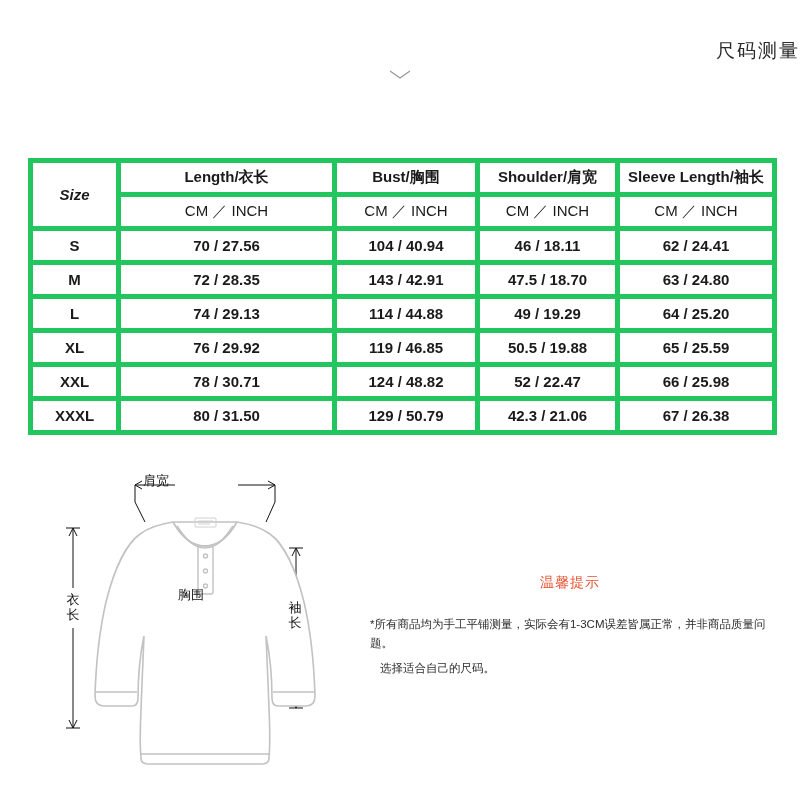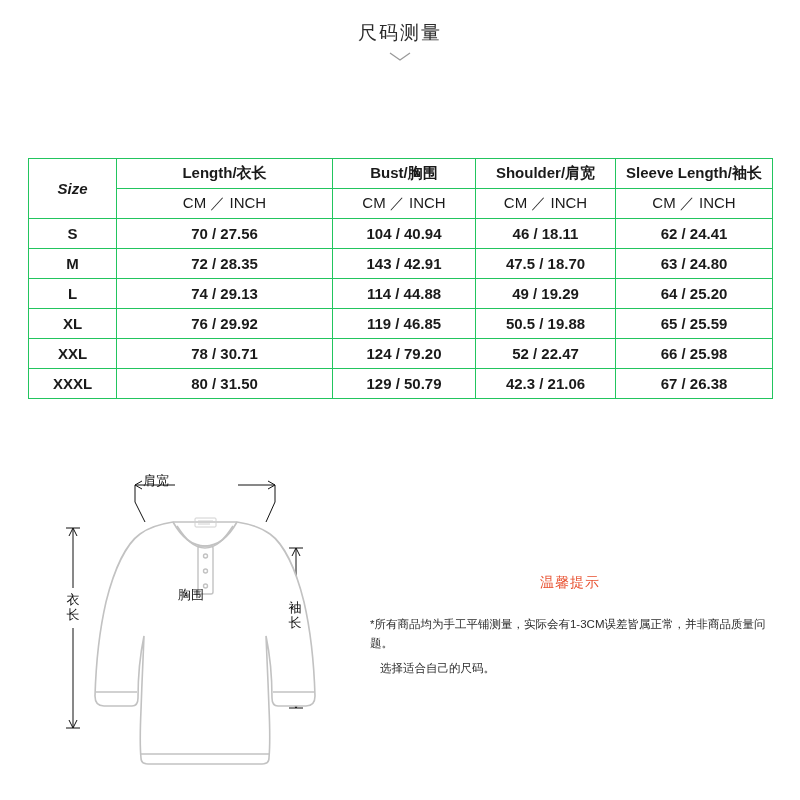--- a/index.html
+++ b/index.html
@@ -11,22 +11,22 @@
     width: 800px;
     height: 800px;
     font-family: "Liberation Sans", sans-serif;
     color: #1a1a1a;
     position: relative;
     overflow: hidden;
   }
 
   
   .title-block {
-    text-align: center;
-    padding-top: 20px;
+    text-align: right;
+    padding-top: 38px;
   }
   .title-text {
     font-size: 19px;
     letter-spacing: 2px;
     color: #2b2b2b;
   }
   .title-caret {
     margin-top: 6px;
     display: flex;
     justify-content: center;
@@ -39,21 +39,21 @@
     left: 28px;
     top: 158px;
     width: 744px;
   }
   table.size-table {
     border-collapse: collapse;
     width: 100%;
     table-layout: fixed;
   }
   table.size-table td {
-    border: 1px solid #22c55e;
+    border: 5px solid #22c55e;
     text-align: center;
     vertical-align: middle;
     font-size: 15px;
     height: 29px;
     padding: 0;
   }
   .col-size { width: 88px; }
   .col-len  { width: 216px; }
   .col-bust { width: 143px; }
   .col-sho  { width: 140px; }
@@ -200,21 +200,21 @@
       <tr class="row-data">
         <td class="size-name">XL</td>
         <td class="val-cell">76 / 29.92</td>
         <td class="val-cell">119 / 46.85</td>
         <td class="val-cell">50.5 / 19.88</td>
         <td class="val-cell">65 / 25.59</td>
       </tr>
       <tr class="row-data">
         <td class="size-name">XXL</td>
         <td class="val-cell">78 / 30.71</td>
-        <td class="val-cell">124 / 79.20</td>
+        <td class="val-cell">124 / 48.82</td>
         <td class="val-cell">52 / 22.47</td>
         <td class="val-cell">66 / 25.98</td>
       </tr>
       <tr class="row-data">
         <td class="size-name">XXXL</td>
         <td class="val-cell">80 / 31.50</td>
         <td class="val-cell">129 / 50.79</td>
         <td class="val-cell">42.3 / 21.06</td>
         <td class="val-cell">67 / 26.38</td>
       </tr>

